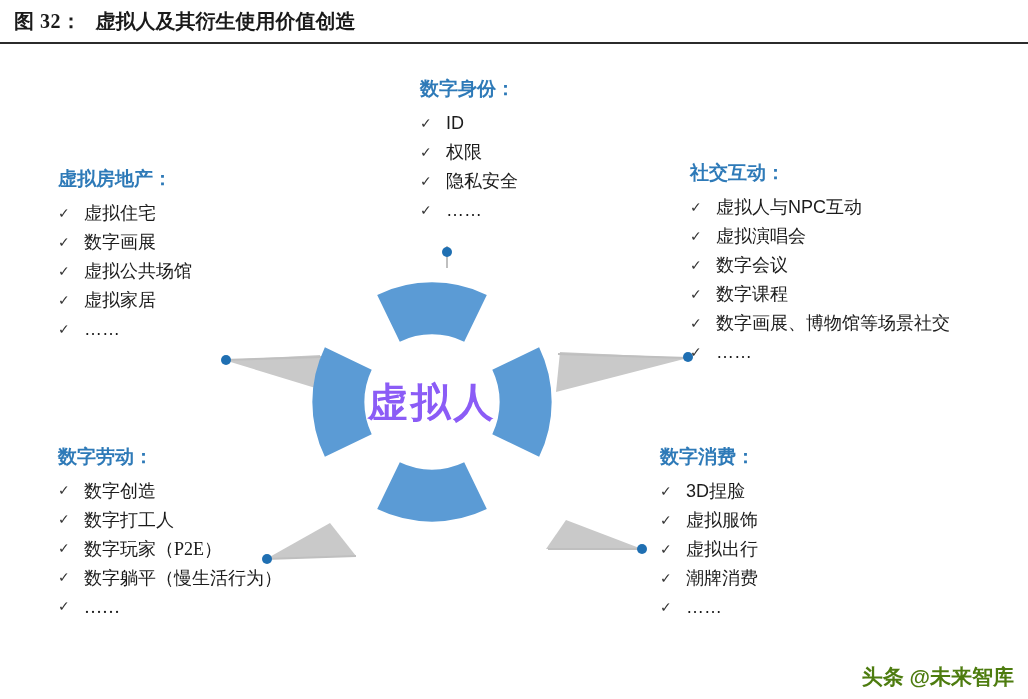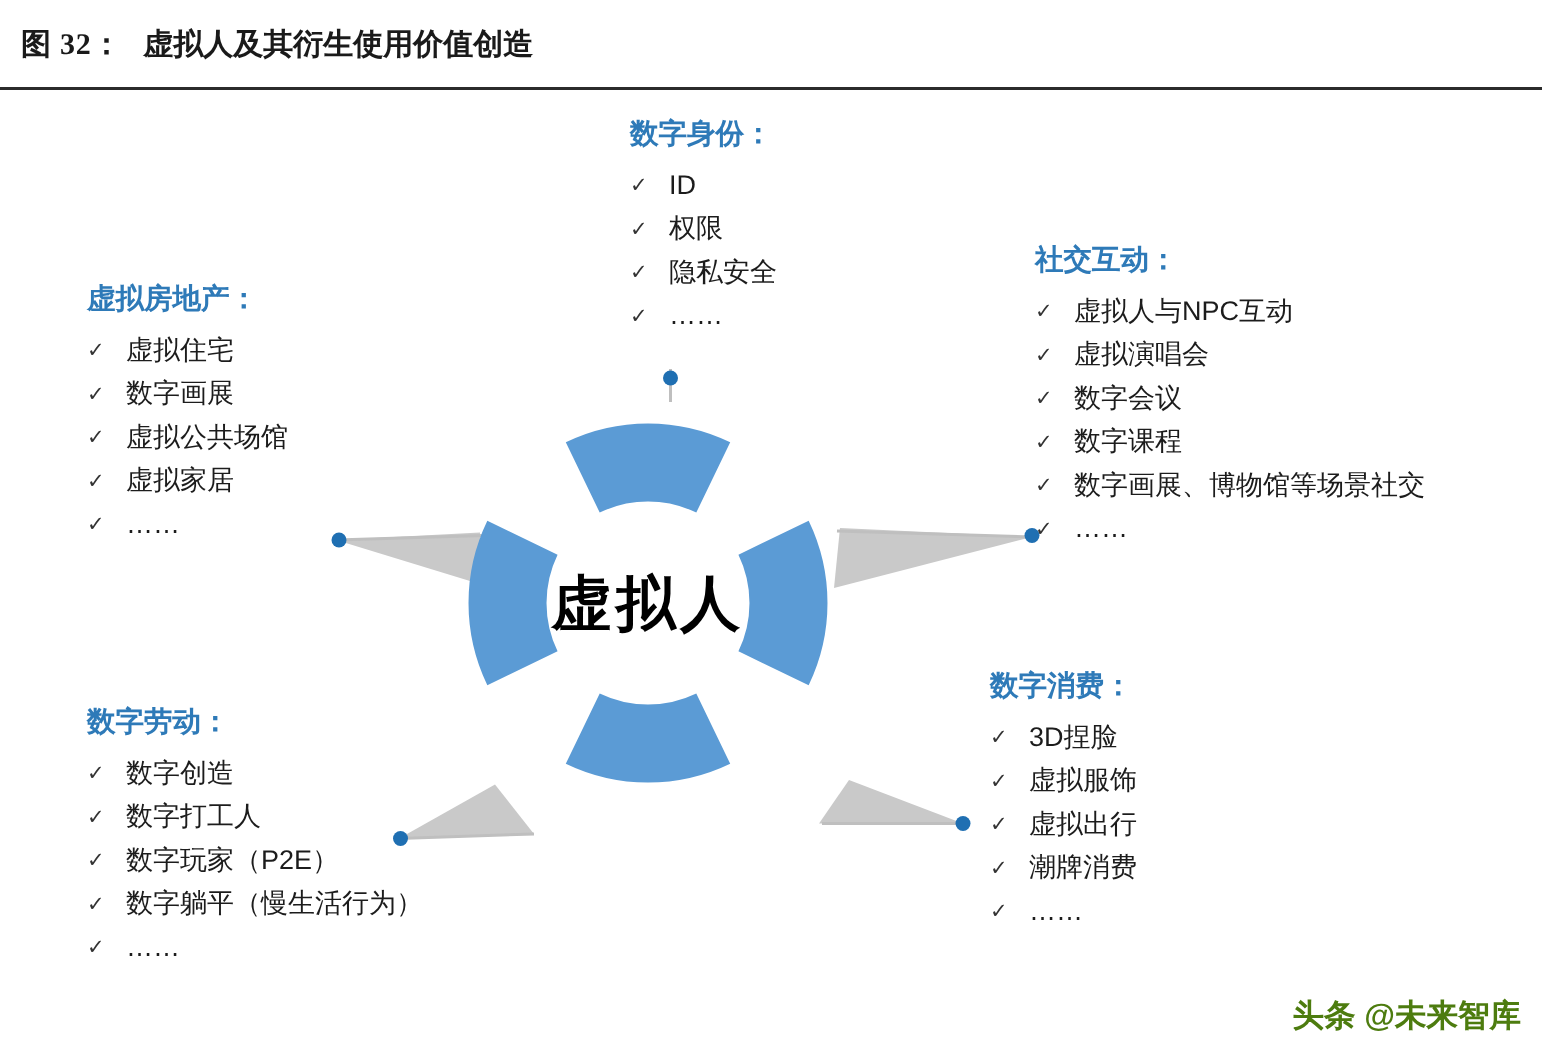--- a/index.html
+++ b/index.html
@@ -19,21 +19,21 @@
     width: 1028px;
     height: 699px;
   }
 
   
   .title-bar {
     position: absolute;
     left: 0;
     top: 0;
     width: 1028px;
-    height: 60px;
+    height: 44px;
     box-sizing: border-box;
     display: flex;
     align-items: center;
     border-bottom: 2px solid #2b2b2b;
   }
   .title-fig {
     font-family: "Liberation Serif", serif;
     font-weight: bold;
     font-size: 20px;
     color: #1a1a1a;
@@ -98,21 +98,21 @@
     position: absolute;
     left: 0;
     top: 0;
     width: 280px;
     height: 280px;
     display: flex;
     align-items: center;
     justify-content: center;
     font-size: 40px;
     font-weight: bold;
-    color: #000000;
+    color: #8b5cf6;
     letter-spacing: 3px;
     pointer-events: none;
   }
 
   
   .connectors {
     position: absolute;
     left: 0;
     top: 0;
     width: 1028px;
@@ -200,21 +200,21 @@
         <span class="check">✓</span>
         <span class="item-label">隐私安全</span>
       </li>
       <li class="item">
         <span class="check">✓</span>
         <span class="item-label">……</span>
       </li>
     </ul>
   </div>
 
-  <div class="group" style="left:58px; top:166px; width:250px;margin-top:20px;">
+  <div class="group" style="left:58px; top:166px; width:250px;">
     <div class="group-title">虚拟房地产：</div>
     <ul class="items">
       <li class="item">
         <span class="check">✓</span>
         <span class="item-label">虚拟住宅</span>
       </li>
       <li class="item">
         <span class="check">✓</span>
         <span class="item-label">数字画展</span>
       </li>
@@ -256,21 +256,21 @@
         <span class="check">✓</span>
         <span class="item-label">数字画展、博物馆等场景社交</span>
       </li>
       <li class="item">
         <span class="check">✓</span>
         <span class="item-label">……</span>
       </li>
     </ul>
   </div>
 
-  <div class="group" style="left:58px; top:468px; width:300px;">
+  <div class="group" style="left:58px; top:444px; width:300px;font-family:Liberation Serif, serif;">
     <div class="group-title">数字劳动：</div>
     <ul class="items">
       <li class="item">
         <span class="check">✓</span>
         <span class="item-label">数字创造</span>
       </li>
       <li class="item">
         <span class="check">✓</span>
         <span class="item-label">数字打工人</span>
       </li>

